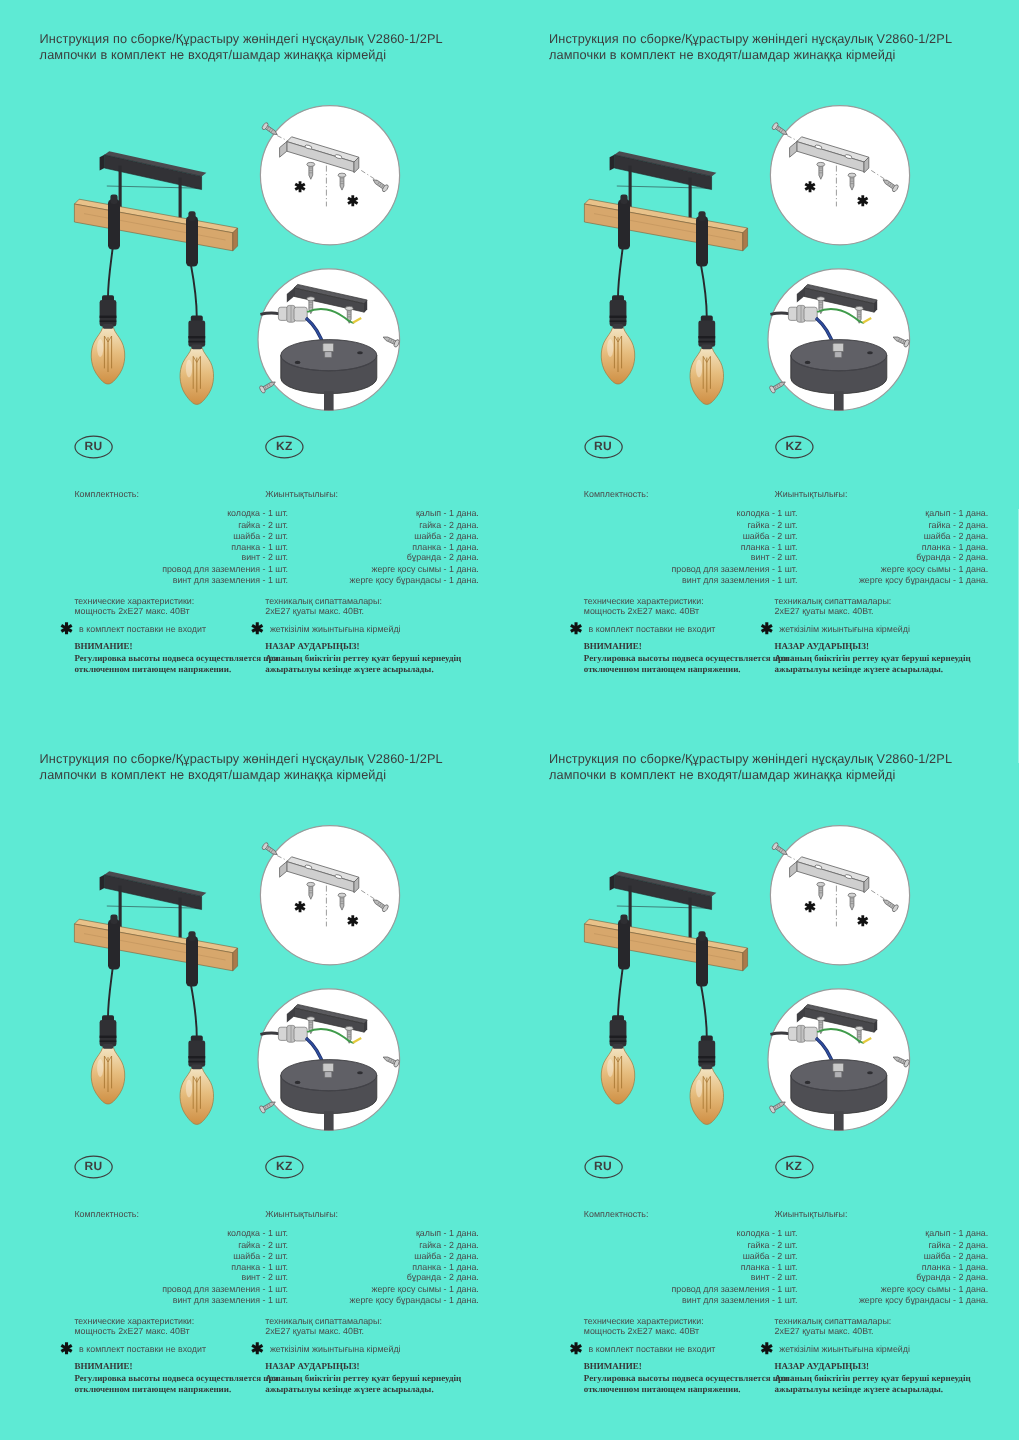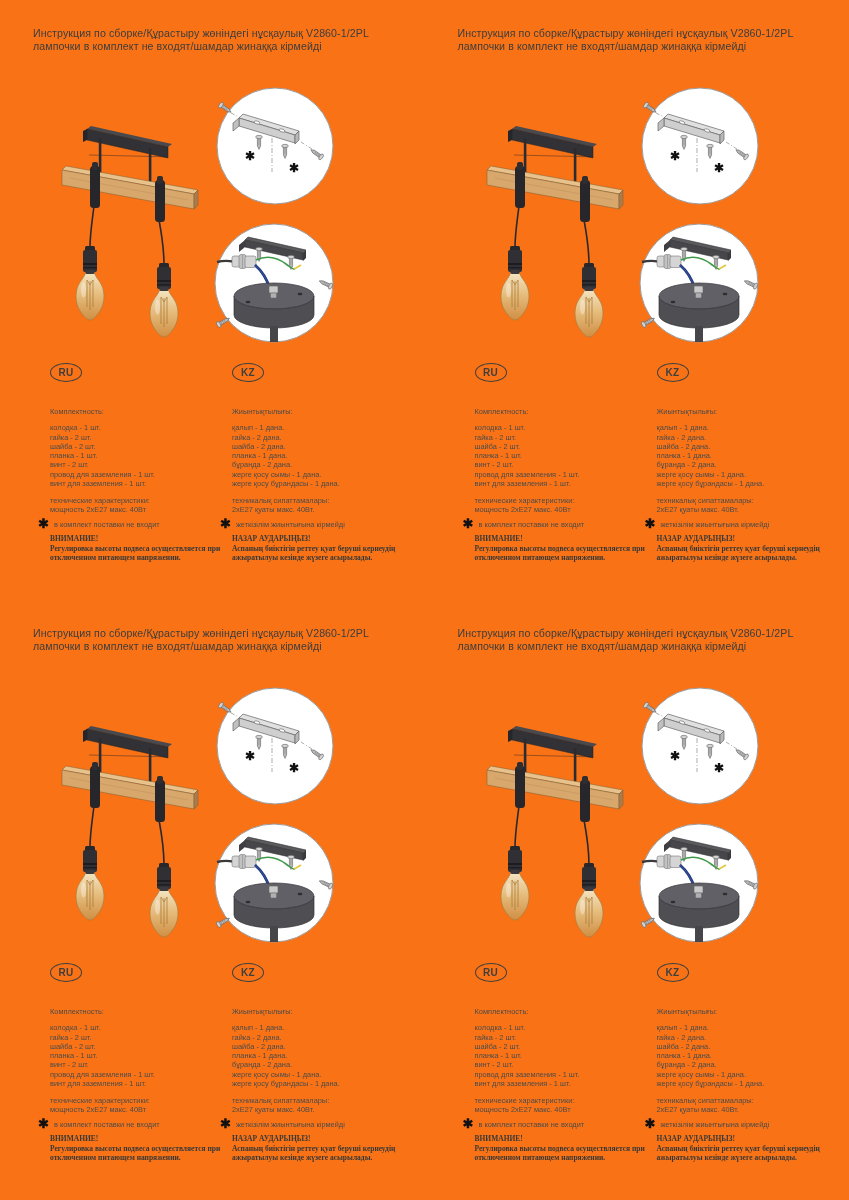--- a/index.html
+++ b/index.html
@@ -1,37 +1,37 @@
 <!DOCTYPE html>
 <html><head>
 <meta charset="utf-8">
 <style>
   html,body { margin:0; padding:0; background:#ffffff; }
   body { width:849px; height:1200px; font-family:"Liberation Sans", sans-serif; }
   .sheets { display:grid; grid-template-columns:424.5px 424.5px; grid-template-rows:600px 600px; width:849px; height:1200px; }
-  .sheet { position:relative; width:424.5px; height:600px; overflow:hidden; background:#f97316; }
+  .sheet { position:relative; width:424.5px; height:600px; overflow:hidden; background:#5eead4; }
 
   .sheet-title { position:absolute; left:33px; top:27px; width:380px;
     font-size:10.6px; line-height:13px; color:#3c3c3c; letter-spacing:0.1px; }
 
   .lamp-art   { position:absolute; left:40px;  top:92px; }
   .circle-art1{ position:absolute; left:209px; top:84px; }
   .circle-art2{ position:absolute; left:207px; top:216px; }
 
   .col { position:absolute; top:360px; width:178px; color:#4b4b4b; font-size:7.4px; line-height:9.3px; }
-  .col-ru { left:50px; }
-  .col-kz { left:232px; }
+  .col-ru { left:62px; }
+  .col-kz { left:221px; }
 
   .lang-badge { display:flex; align-items:center; justify-content:center;
     width:30px; height:17px; margin-top:3px; border:1.6px solid #3f3f3f; border-radius:50%;
     font-size:10px; font-weight:bold; color:#3f3f3f; letter-spacing:0.3px; }
 
   .parts-heading { margin-top:25px; }
   .parts-list { margin-top:7px; list-style:none; padding:0; }
-  .parts-list li { margin:0; }
+  .parts-list li { margin:0;text-align:right; }
   .tech { margin-top:0; }
   .note-row { margin-top:5px; display:flex; align-items:center; }
   .note-asterisk { font-size:13px; font-weight:bold; color:#111; margin-left:-12px; margin-right:5px; line-height:10px; }
   .warning { margin-top:5px; color:#383838; font-weight:bold; font-size:7.5px; line-height:9.2px;font-family:Liberation Serif, serif; }
   .warning .w-title { margin-bottom:0.5px; }
   .diagram-asterisk { font:bold 12px "Liberation Sans",sans-serif; fill:#111; }
 </style>
 </head>
 <body>
 

